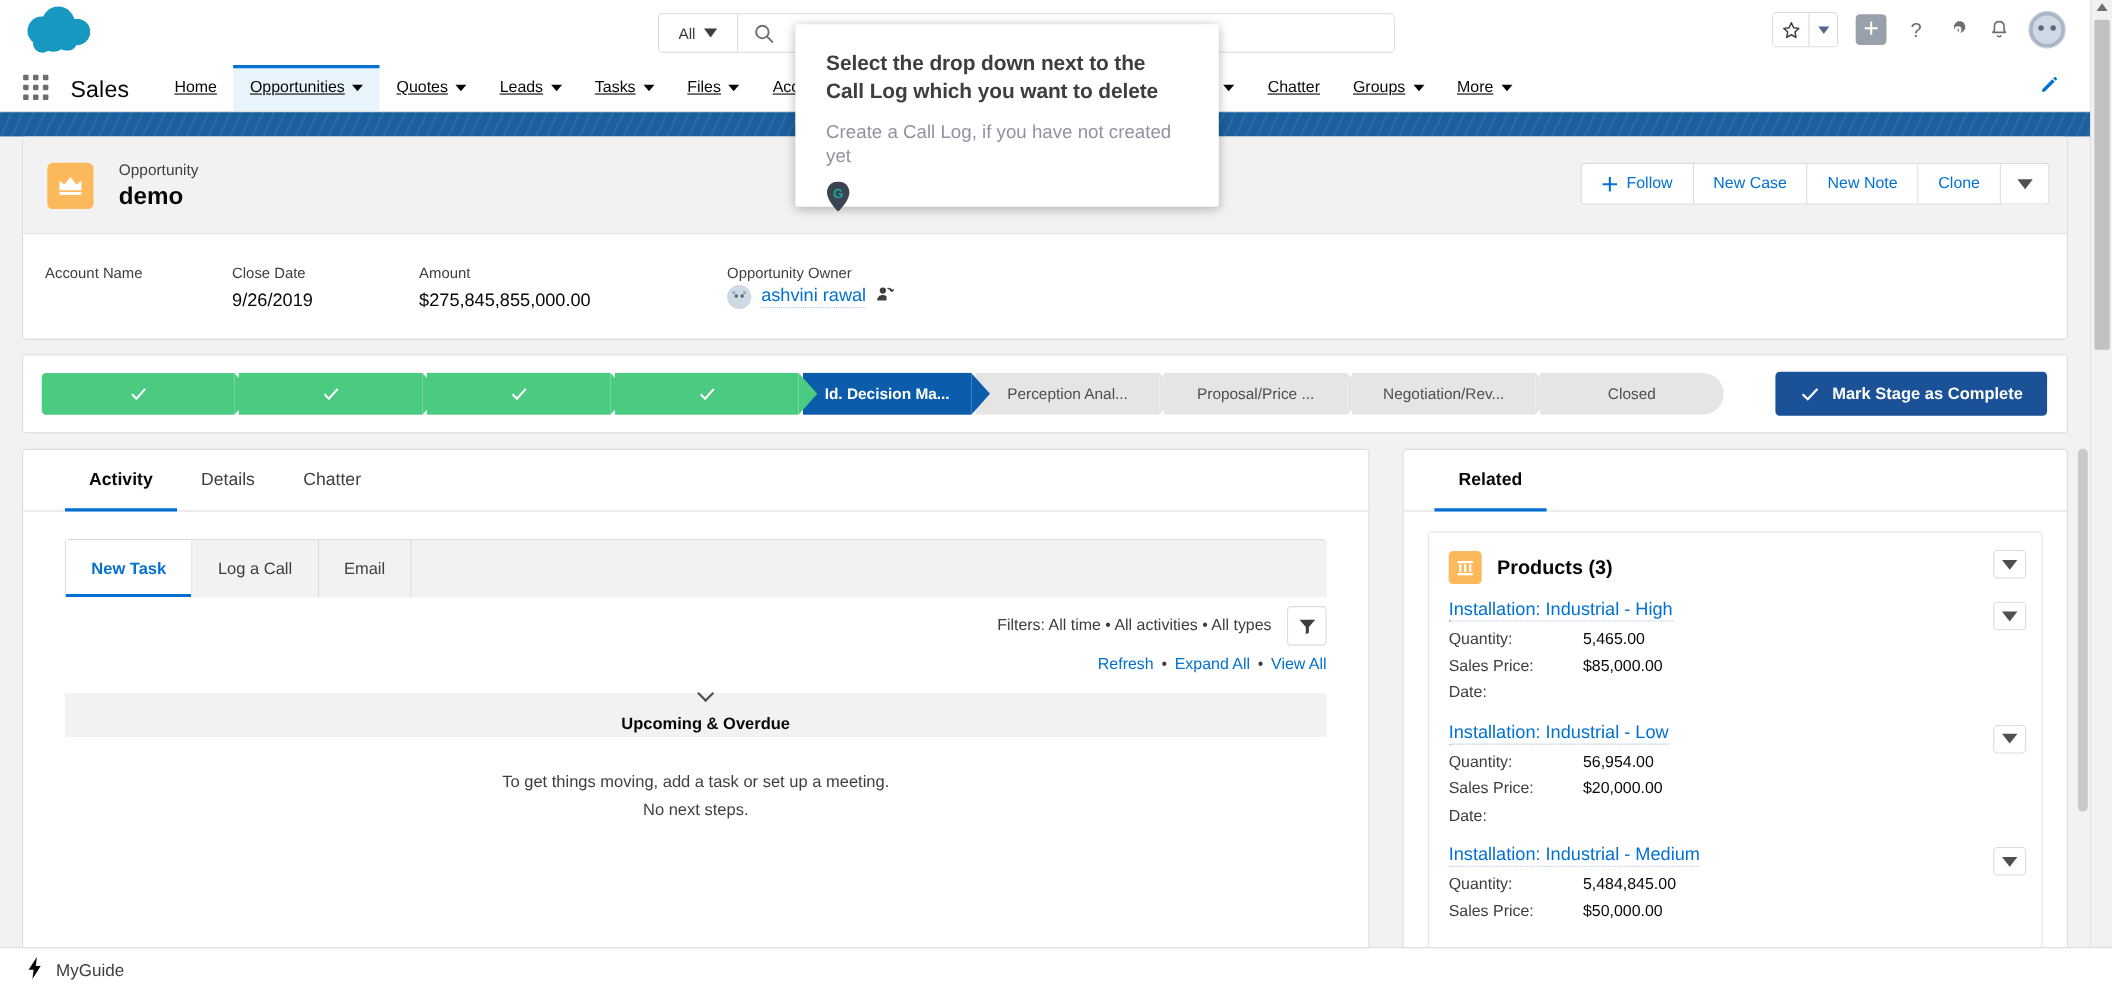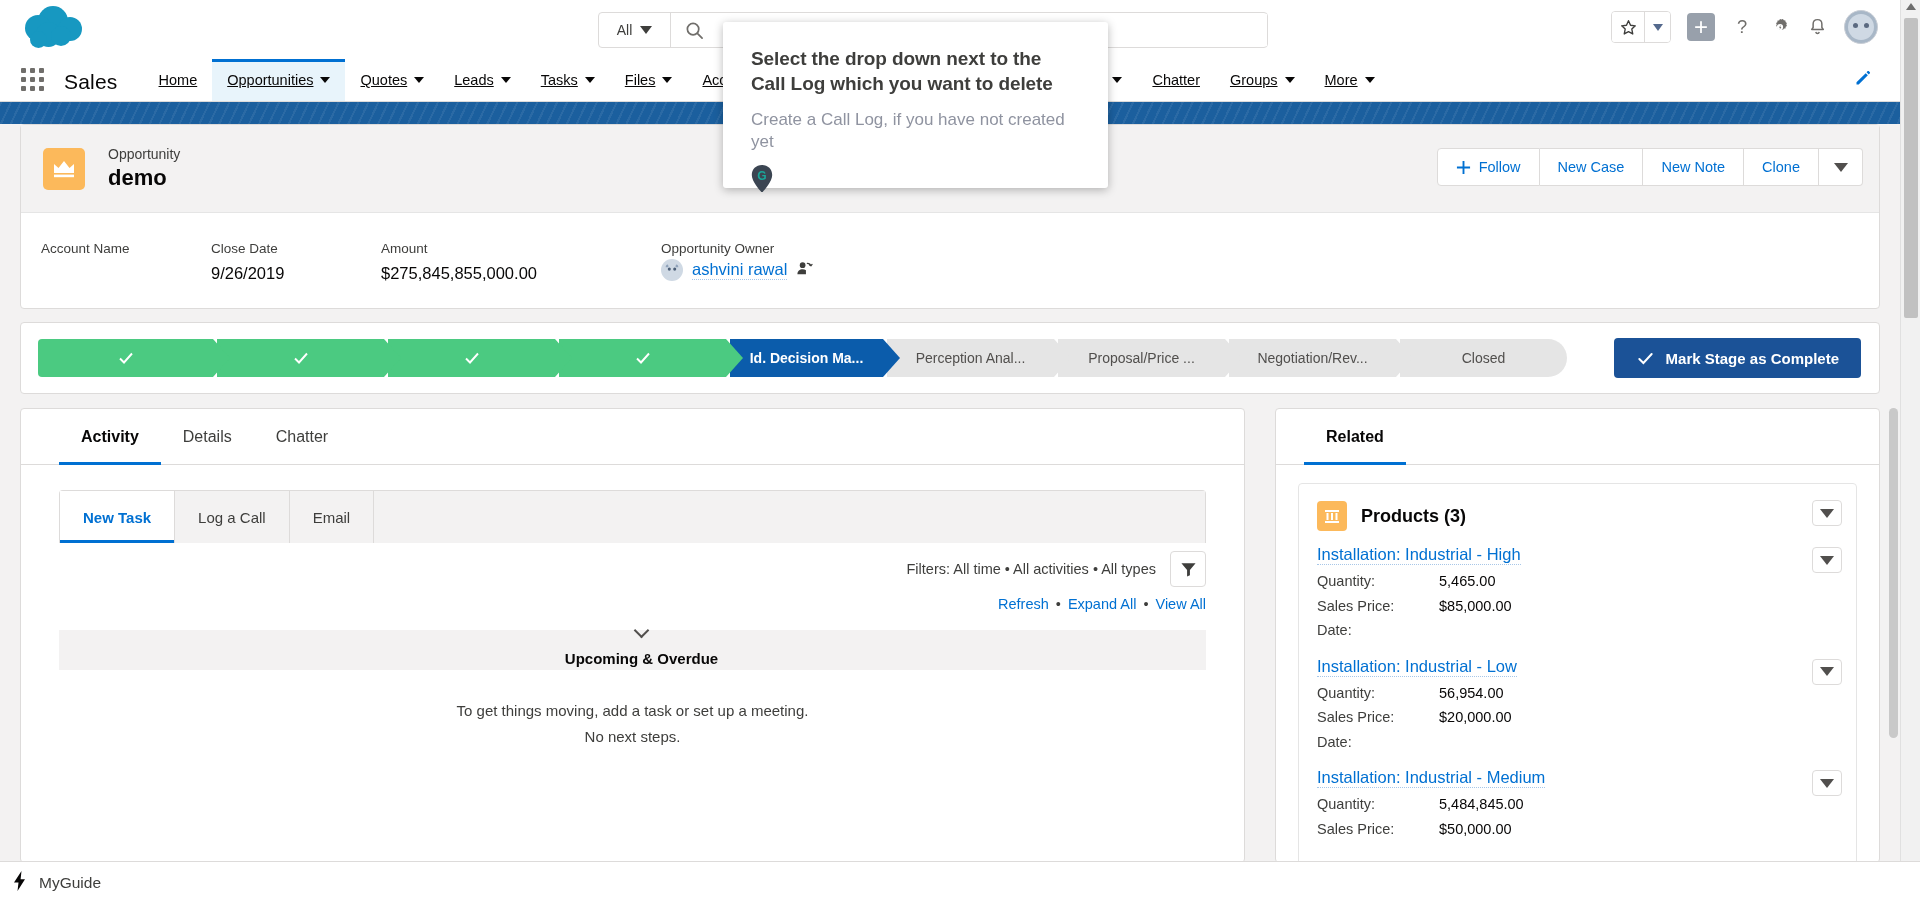--- a/index.html
+++ b/index.html
@@ -304,21 +304,21 @@
   .tt-title {
     font-size: 19px; font-weight: 700; color: #3e3e3c; line-height: 25px; letter-spacing: -0.1px;
   }
   .tt-sub { font-size: 17px; color: #8f93a0; margin-top: 13px; line-height: 22px; }
   .tt-logo { margin-top: 12px; width: 22px; height: 27px; }
 
   
   .footer {
     position: absolute; bottom: 0; left: 0; width: 1920px; height: 42px;
     background: #fff; border-top: 1px solid #dddbda;
-    display: flex; align-items: center; gap: 11px; padding-left: 12px;
+    display: flex; align-items: center; gap: 11px; padding-left: 24px;
   }
   .myguide-txt { font-size: 15.5px; color: #3e3e3c; }
   .scroll-track {
     position: absolute; right: 0; top: 0; width: 20px; height: 861px; background: #f1f1f1;
     border-left: 1px solid #e0e0e0;
   }
   .scroll-arrow-up {
     position: absolute; top: 3px; left: 5px; width: 0; height: 0;
     border-left: 5px solid transparent; border-right: 5px solid transparent;
     border-bottom: 7px solid #6e6e6e;

